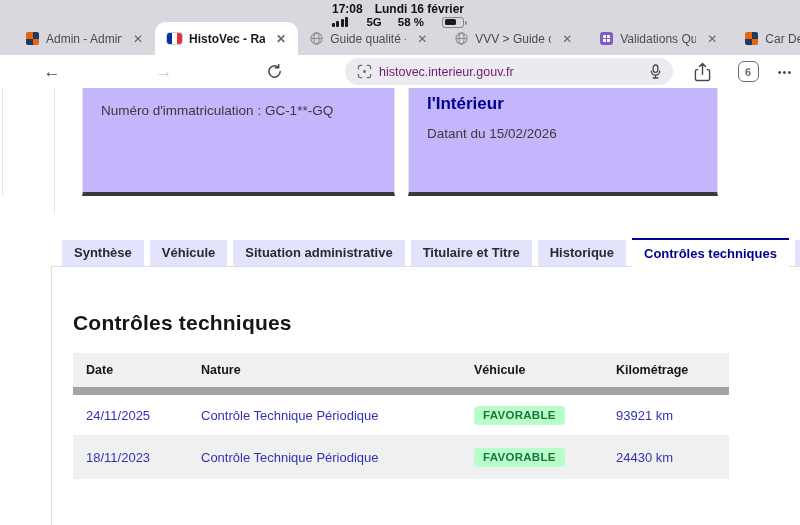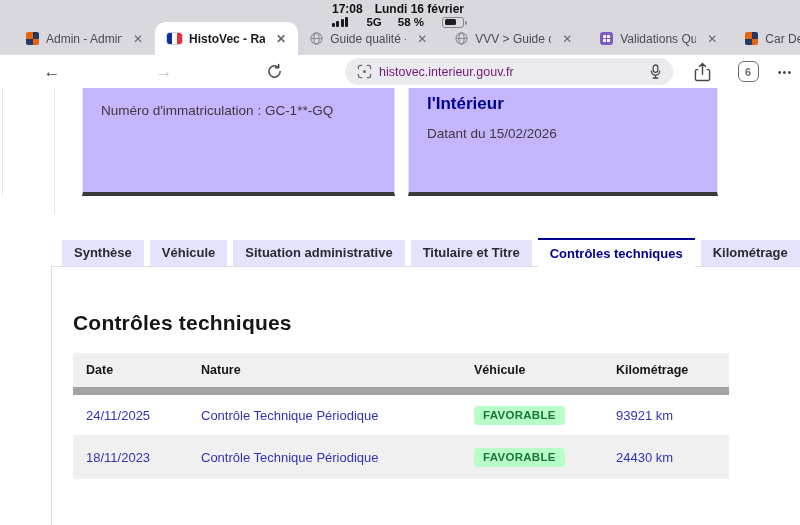--- a/index.html
+++ b/index.html
@@ -217,20 +217,21 @@
   <div class="card" style="left:408px;width:310px">
     <div class="card-title">Informations du Ministère de l'Intérieur</div>
     <div class="card-body">Datant du 15/02/2026</div>
   </div>
 
   <div class="page-tabs">
     <div class="ptab">Synthèse</div>
     <div class="ptab">Véhicule</div>
     <div class="ptab">Situation administrative</div>
     <div class="ptab">Titulaire et Titre</div>
+    <div class="ptab">Historique</div>
     <div class="ptab active">Contrôles techniques</div>
     <div class="ptab">Kilométrage</div>
   </div>
 
   <div class="panel">
     <div class="section-heading">Contrôles techniques</div>
     <table class="ct">
       <thead>
         <tr>
           <th class="c-date">Date</th>

